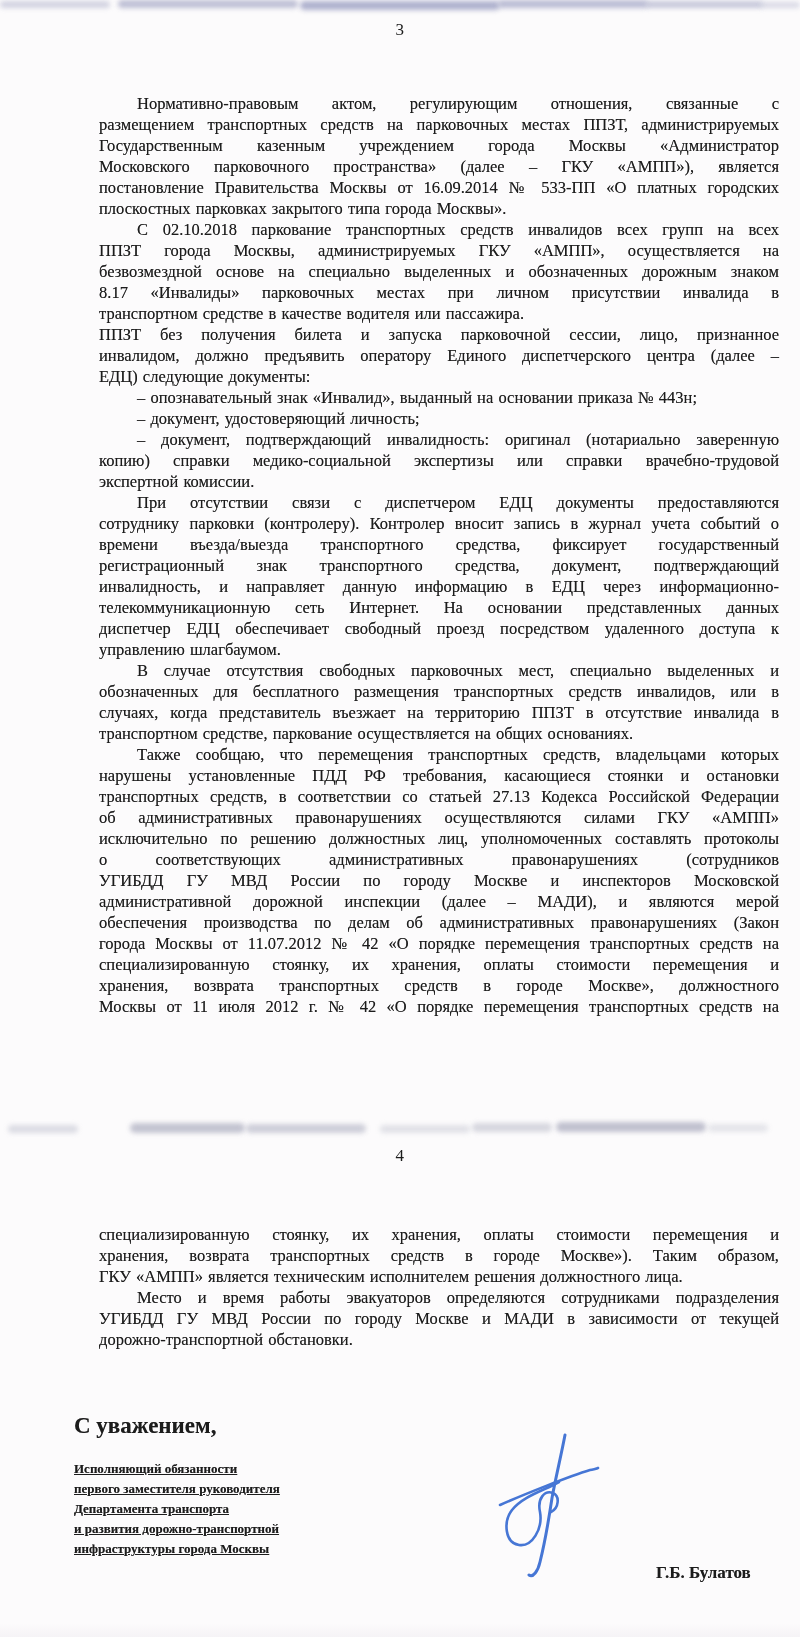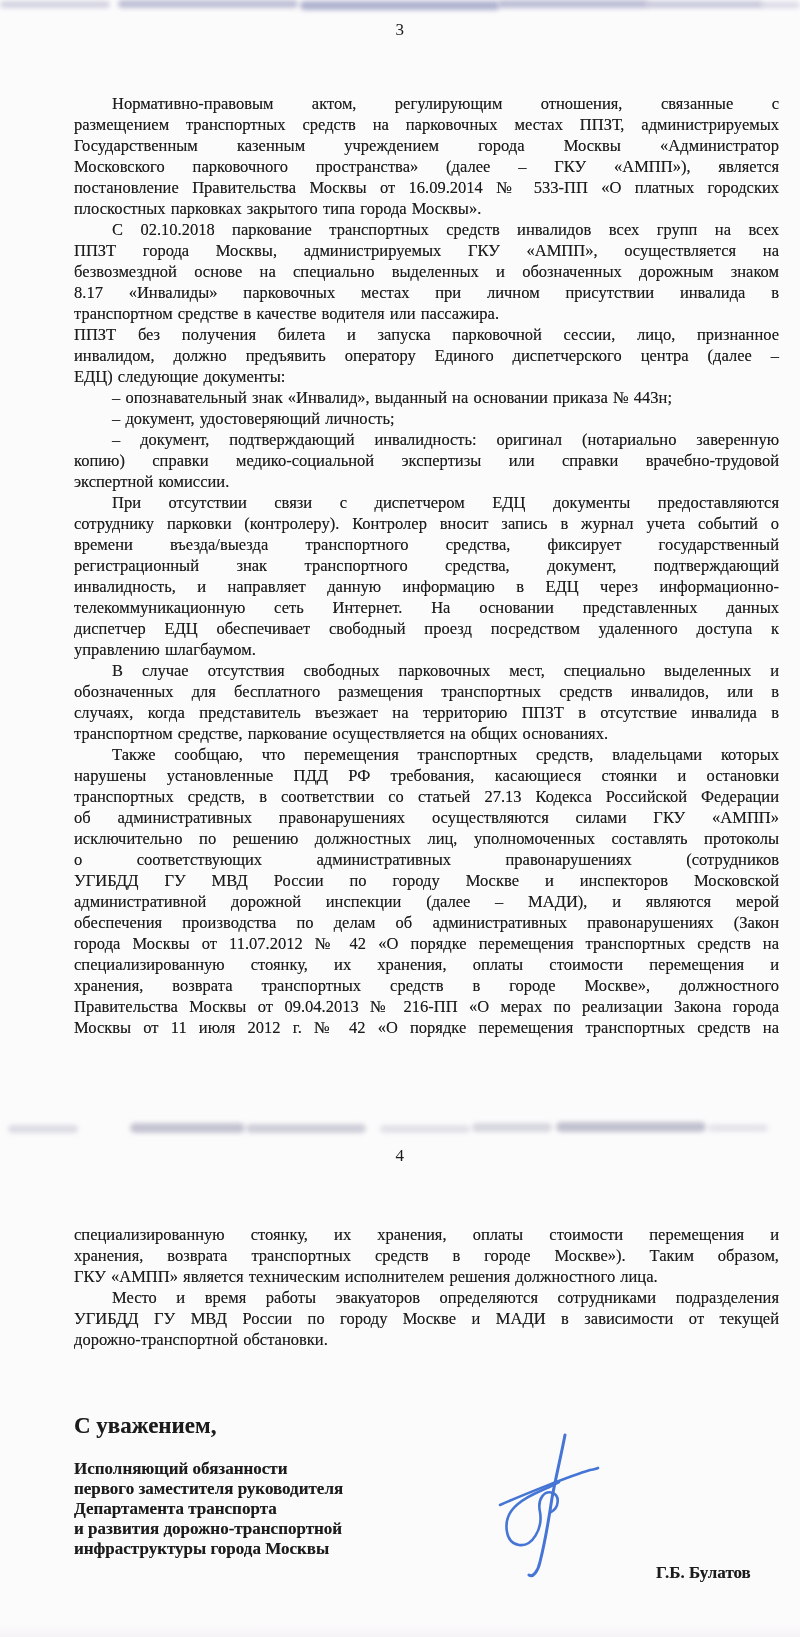--- a/index.html
+++ b/index.html
@@ -16,33 +16,34 @@
   .pagenum {
     position:absolute; left:0; width:800px; text-align:center;
     font-size:17px; line-height:20px; letter-spacing:.5px;
   }
   
   .body-block { position:absolute; left:74px; width:705px; }
   .ln {
     font-size:16.5px; line-height:21px;
     text-align:justify; text-align-last:left;
     text-shadow:0 0 .6px rgba(28,28,28,.55);
-    word-spacing:1px; white-space:normal;
+    word-spacing:1px; white-space:normal;margin-left:25px;
   }
   .ln.full { text-align-last:justify; }
   .ln.first { text-indent:38px; }
   .closing {
     position:absolute; left:74px; top:1415px;
     font-size:23px; font-weight:700; line-height:21px;
     text-shadow:0 0 .6px rgba(28,28,28,.5);
   }
   #sig-title { position:absolute; left:74px; top:1459px; width:360px; }
   #sig-title .ln-b {
-    font-size:17px; font-weight:700; line-height:20px;
+    font-size:13px; font-weight:700; line-height:20px;
     text-shadow:0 0 .6px rgba(28,28,28,.5);
+    text-decoration:underline;
   }
   .signer-name {
     position:absolute; left:656px; top:1538px;
     font-size:17px; font-weight:700; line-height:20px;
     text-shadow:0 0 .6px rgba(28,28,28,.5);
     margin-top:25px;
   }
   #signature-svg { position:absolute; left:495px; top:1426px; }
   .bottom-strip {
     position:absolute; left:0; bottom:0; width:800px; height:14px;
@@ -102,21 +103,20 @@
       <div class="ln full">транспортных средств, в соответствии со статьей 27.13 Кодекса Российской Федерации</div>
       <div class="ln full">об административных правонарушениях осуществляются силами ГКУ «АМПП»</div>
       <div class="ln full">исключительно по решению должностных лиц, уполномоченных составлять протоколы</div>
       <div class="ln full">о соответствующих административных правонарушениях (сотрудников</div>
       <div class="ln full">УГИБДД ГУ МВД России по городу Москве и инспекторов Московской</div>
       <div class="ln full">административной дорожной инспекции (далее – МАДИ), и являются мерой</div>
       <div class="ln full">обеспечения производства по делам об административных правонарушениях (Закон</div>
       <div class="ln full">города Москвы от 11.07.2012 № 42 «О порядке перемещения транспортных средств на</div>
       <div class="ln full">специализированную стоянку, их хранения, оплаты стоимости перемещения и</div>
       <div class="ln full">хранения, возврата транспортных средств в городе Москве», должностного</div>
-      <div class="ln full">Правительства Москвы от 09.04.2013 № 216-ПП «О мерах по реализации Закона города</div>
       <div class="ln full">Москвы от 11 июля 2012 г. № 42 «О порядке перемещения транспортных средств на</div>
     </div>
 
   <div class="band" style="top:1118px;height:24px;">
     <span class="sm" style="left:8px;top:7px;width:70px;height:8px;background:#cdced9;opacity:.7;"></span>
     <span class="sm" style="left:130px;top:5px;width:115px;height:10px;background:#b9bac9;opacity:.85;"></span>
     <span class="sm" style="left:246px;top:6px;width:120px;height:9px;background:#c2c3d0;opacity:.8;"></span>
     <span class="sm" style="left:380px;top:7px;width:90px;height:8px;background:#d2d3dc;opacity:.65;"></span>
     <span class="sm" style="left:472px;top:5px;width:80px;height:9px;background:#c6c7d2;opacity:.7;"></span>
     <span class="sm" style="left:556px;top:4px;width:150px;height:10px;background:#b5b6c6;opacity:.85;"></span>

